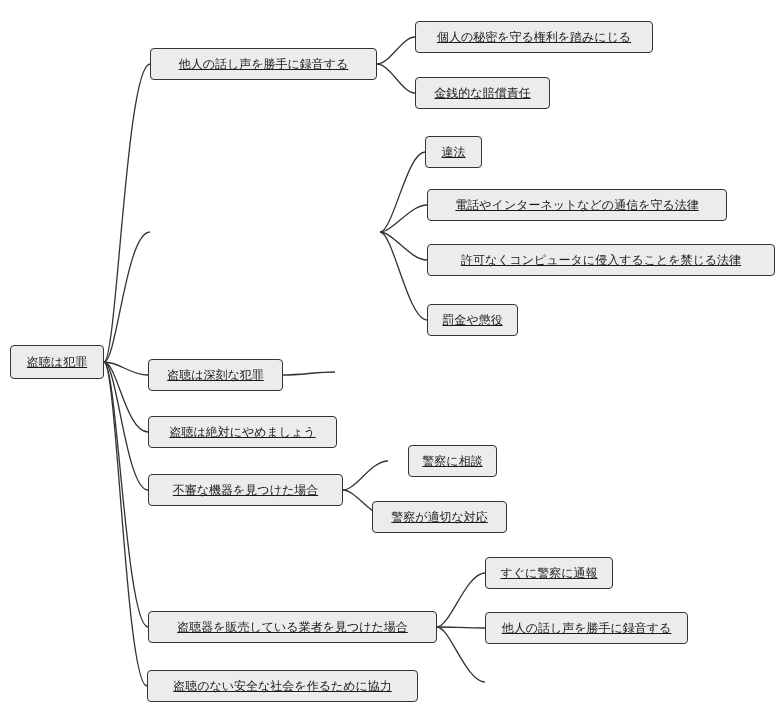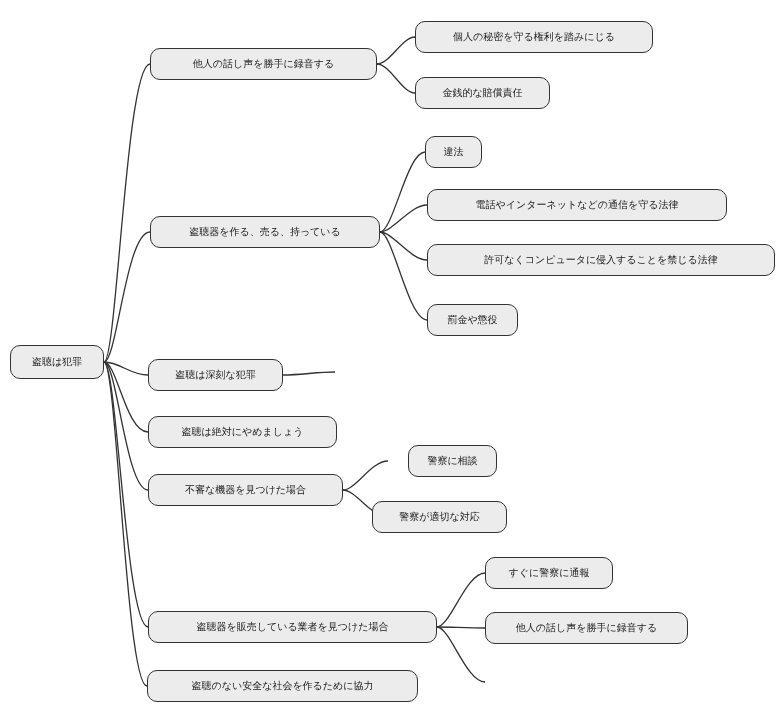--- a/index.html
+++ b/index.html
@@ -11,26 +11,27 @@
     font-family:"DejaVu Sans","Liberation Sans",sans-serif;
     overflow:hidden;
   }
   svg.edges{position:absolute;left:0;top:0;width:782px;height:724px;}
   svg.edges path{stroke:var(--edge_color,#333333);stroke-width:1.3;fill:none;}
   .node{
     position:absolute;
     box-sizing:border-box;
     background:var(--node_fill,#ececec);
     border:1.4px solid var(--node_border,#333333);
-    border-radius:10px;
+    border-radius:4px;
     display:flex;align-items:center;justify-content:center;
-    font-size:10px;line-height:1;
+    font-size:12px;line-height:1;
     color:var(--text_color,#1a1a1a);
     white-space:nowrap;
     overflow:hidden;
+    text-decoration:underline;
   }
 </style>
 </head>
 <body>
 
 <div class="canvas">
 
   <svg class="edges" viewBox="0 0 782 724" aria-hidden="true">
 
     <path d="M104,362 C117,362 126,64 150,64"></path>
@@ -58,21 +59,20 @@
     <path d="M437,627 C450,627 468,628 485,628"></path>
     <path d="M437,627 C450,627 466,682 485,682"></path>
   </svg>
 
   <div class="node" style="left:10px;top:345px;width:94px;height:34px">盗聴は犯罪</div>
 
   <div class="node" style="left:150px;top:48px;width:227px;height:32px">他人の話し声を勝手に録音する</div>
   <div class="node" style="left:415px;top:21px;width:238px;height:32px">個人の秘密を守る権利を踏みにじる</div>
   <div class="node" style="left:415px;top:77px;width:135px;height:32px">金銭的な賠償責任</div>
 
-  <div class="node" style="left:150px;top:216px;width:230px;height:32px">盗聴器を作る、売る、持っている</div>
   <div class="node" style="left:425px;top:136px;width:57px;height:32px">違法</div>
   <div class="node" style="left:427px;top:189px;width:300px;height:32px">電話やインターネットなどの通信を守る法律</div>
   <div class="node" style="left:427px;top:244px;width:348px;height:32px">許可なくコンピュータに侵入することを禁じる法律</div>
   <div class="node" style="left:427px;top:304px;width:91px;height:32px">罰金や懲役</div>
 
   <div class="node" style="left:148px;top:359px;width:135px;height:32px">盗聴は深刻な犯罪</div>
 
   <div class="node" style="left:148px;top:416px;width:189px;height:32px">盗聴は絶対にやめましょう</div>
 
   <div class="node" style="left:148px;top:474px;width:195px;height:32px">不審な機器を見つけた場合</div>

